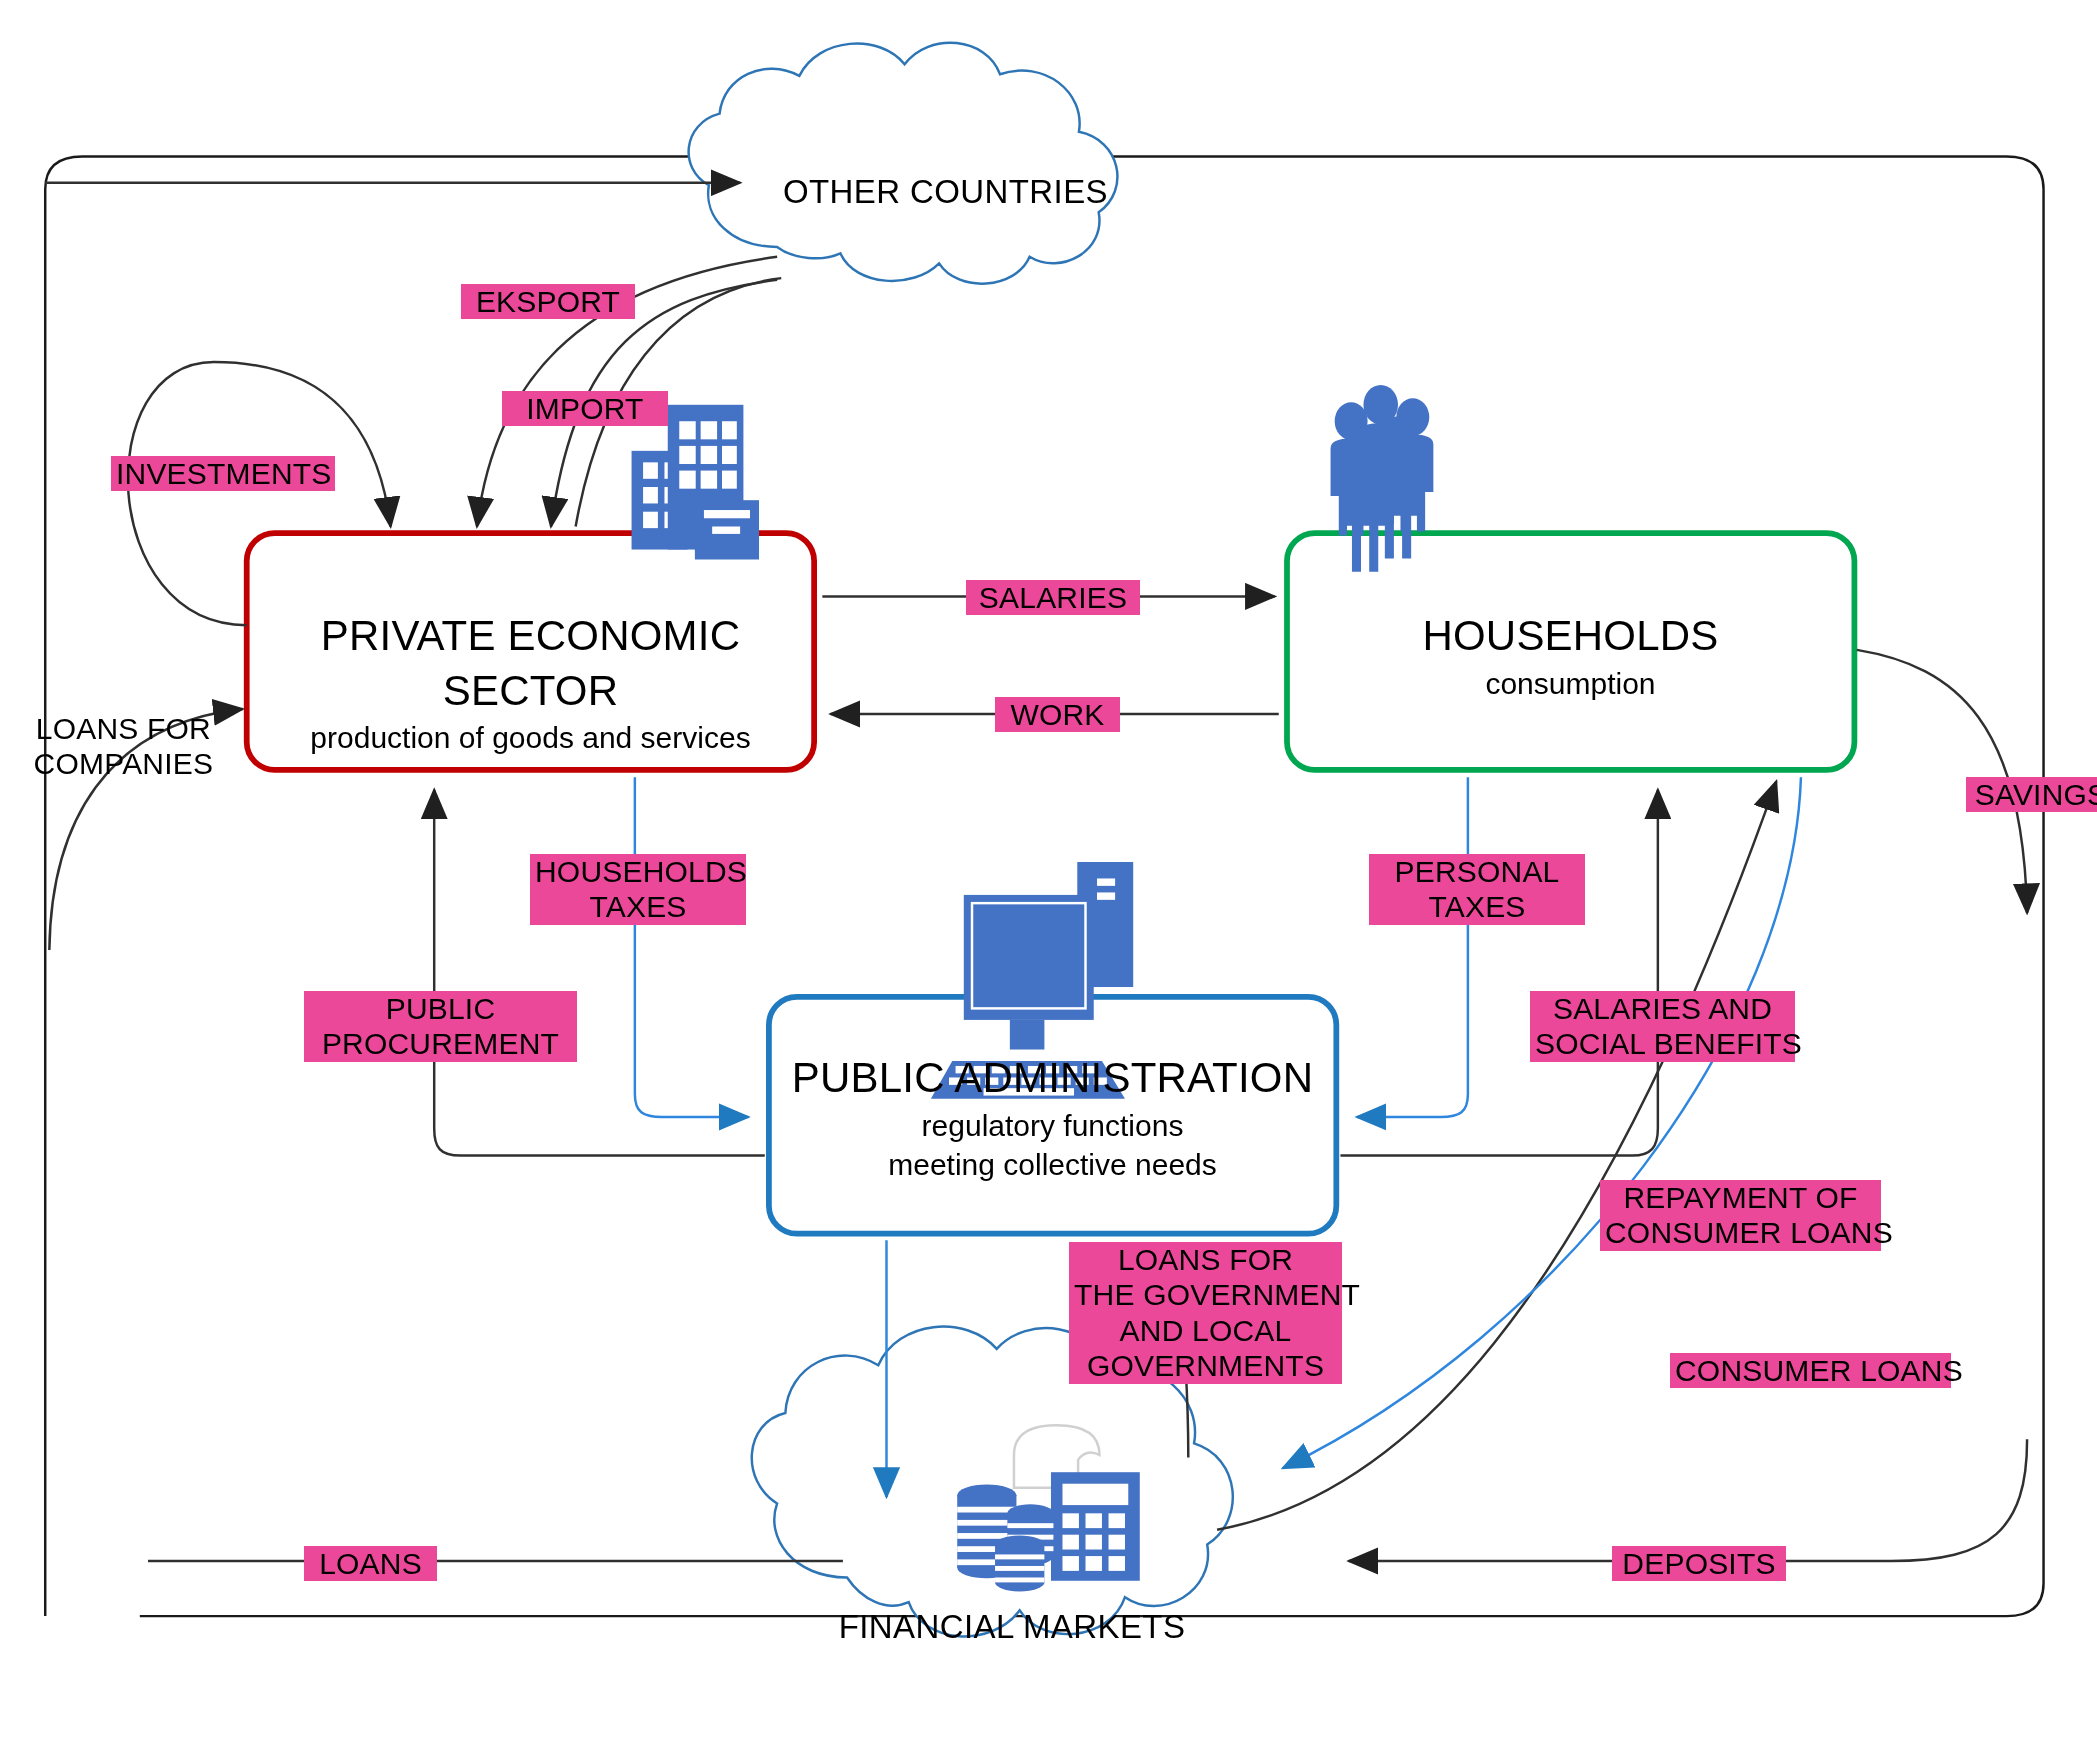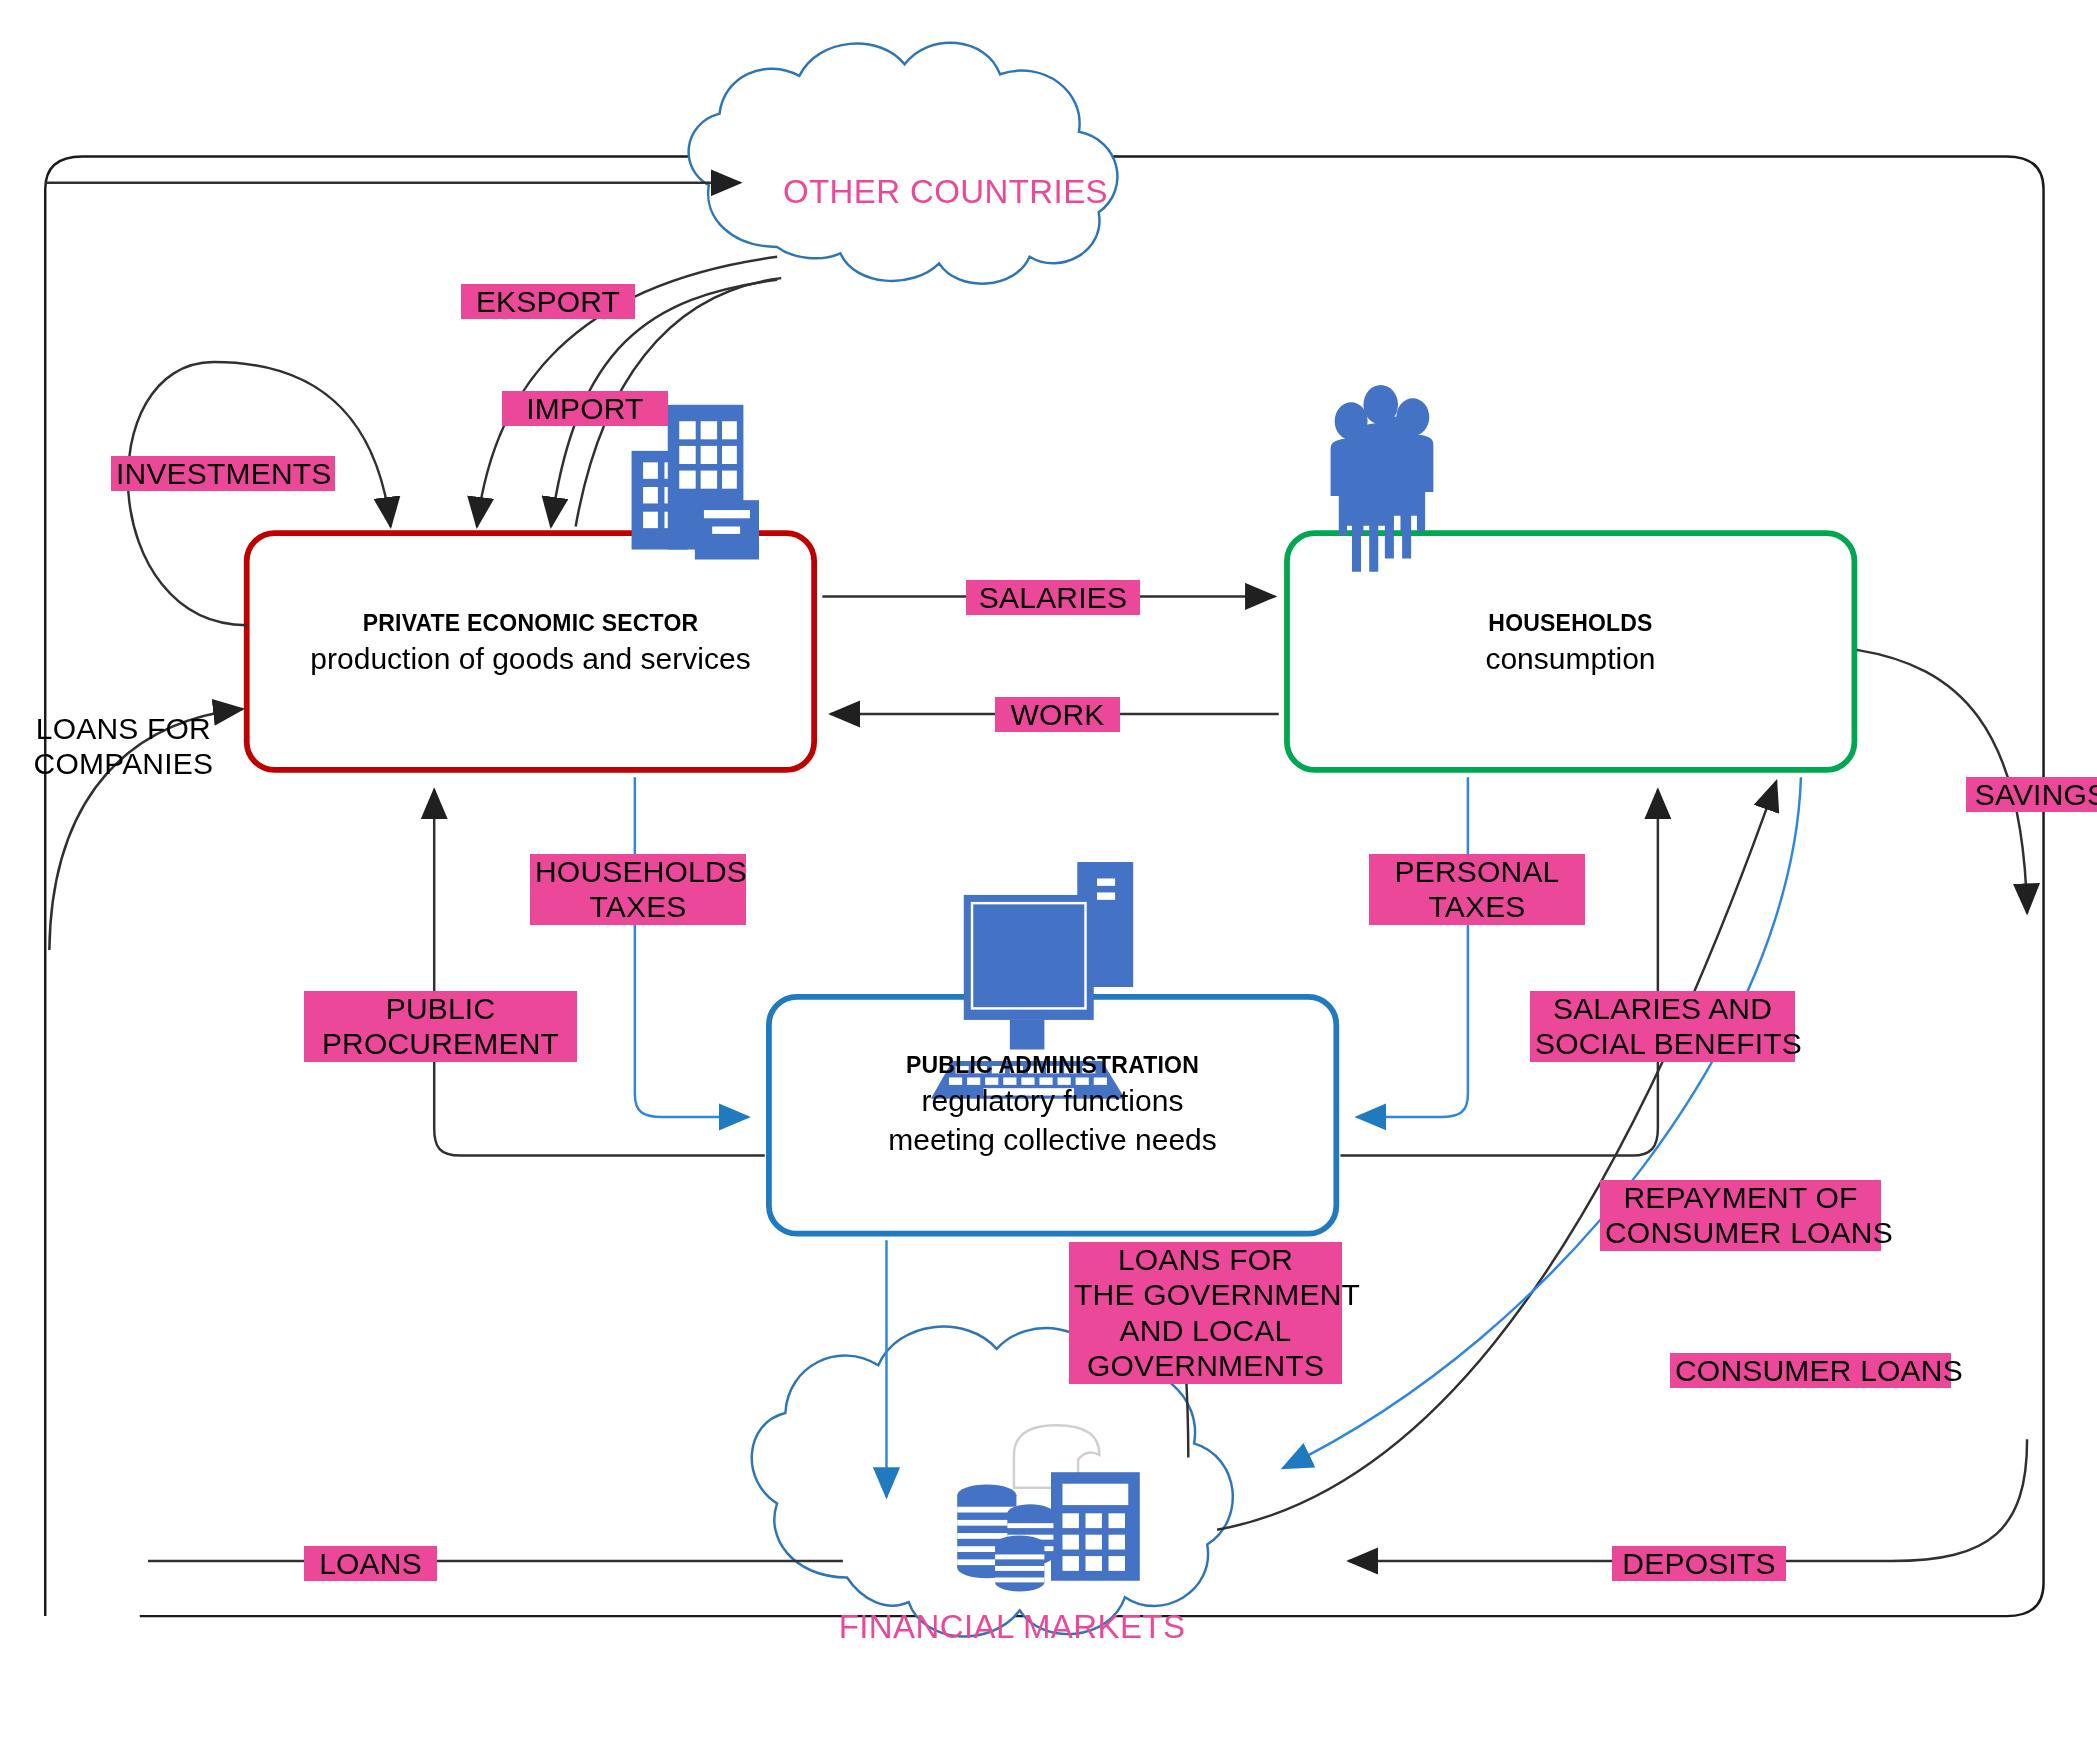--- a/index.html
+++ b/index.html
@@ -2,23 +2,23 @@
 <html style="font-size:13px"><head>
 <meta charset="utf-8">
 <style>
   html,body{margin:0;padding:0;background:#ffffff;}
   body{font-family:"Liberation Sans", sans-serif;}
   #stage{position:relative;width:2097px;height:1752px;background:#fff;overflow:hidden;}
   svg.layer{position:absolute;top:0;left:0;width:2097px;height:1752px;}
   .lbl{position:absolute;text-align:center;color:#000;font-family:"Liberation Sans",sans-serif;
        font-size:30px;line-height:1.18;white-space:pre;letter-spacing:0.2px;}
   .lbl.bg{background:#ec4899;padding:0 5px;}
-  .node-title{font-size:23px;letter-spacing:0.2px;font-weight:bold;}
+  .node-title{font-size:42px;letter-spacing:0.2px;}
   .node-sub{font-size:30px;}
-  .cloud-label{position:absolute;color:#ec4899;font-size:33px;letter-spacing:0.4px;text-align:center;}
+  .cloud-label{position:absolute;color:#000000;font-size:33px;letter-spacing:0.4px;text-align:center;}
   .boxtext{position:absolute;text-align:center;color:#000;line-height:1.3;}
 </style>
 </head>
 <body>
 
 <div id="stage">
 
   <svg class="layer" viewBox="0 0 2550 2130">
     <defs>
       <marker id="ahB" markerWidth="13" markerHeight="11" refX="12" refY="5.5" orient="auto" markerUnits="strokeWidth">

